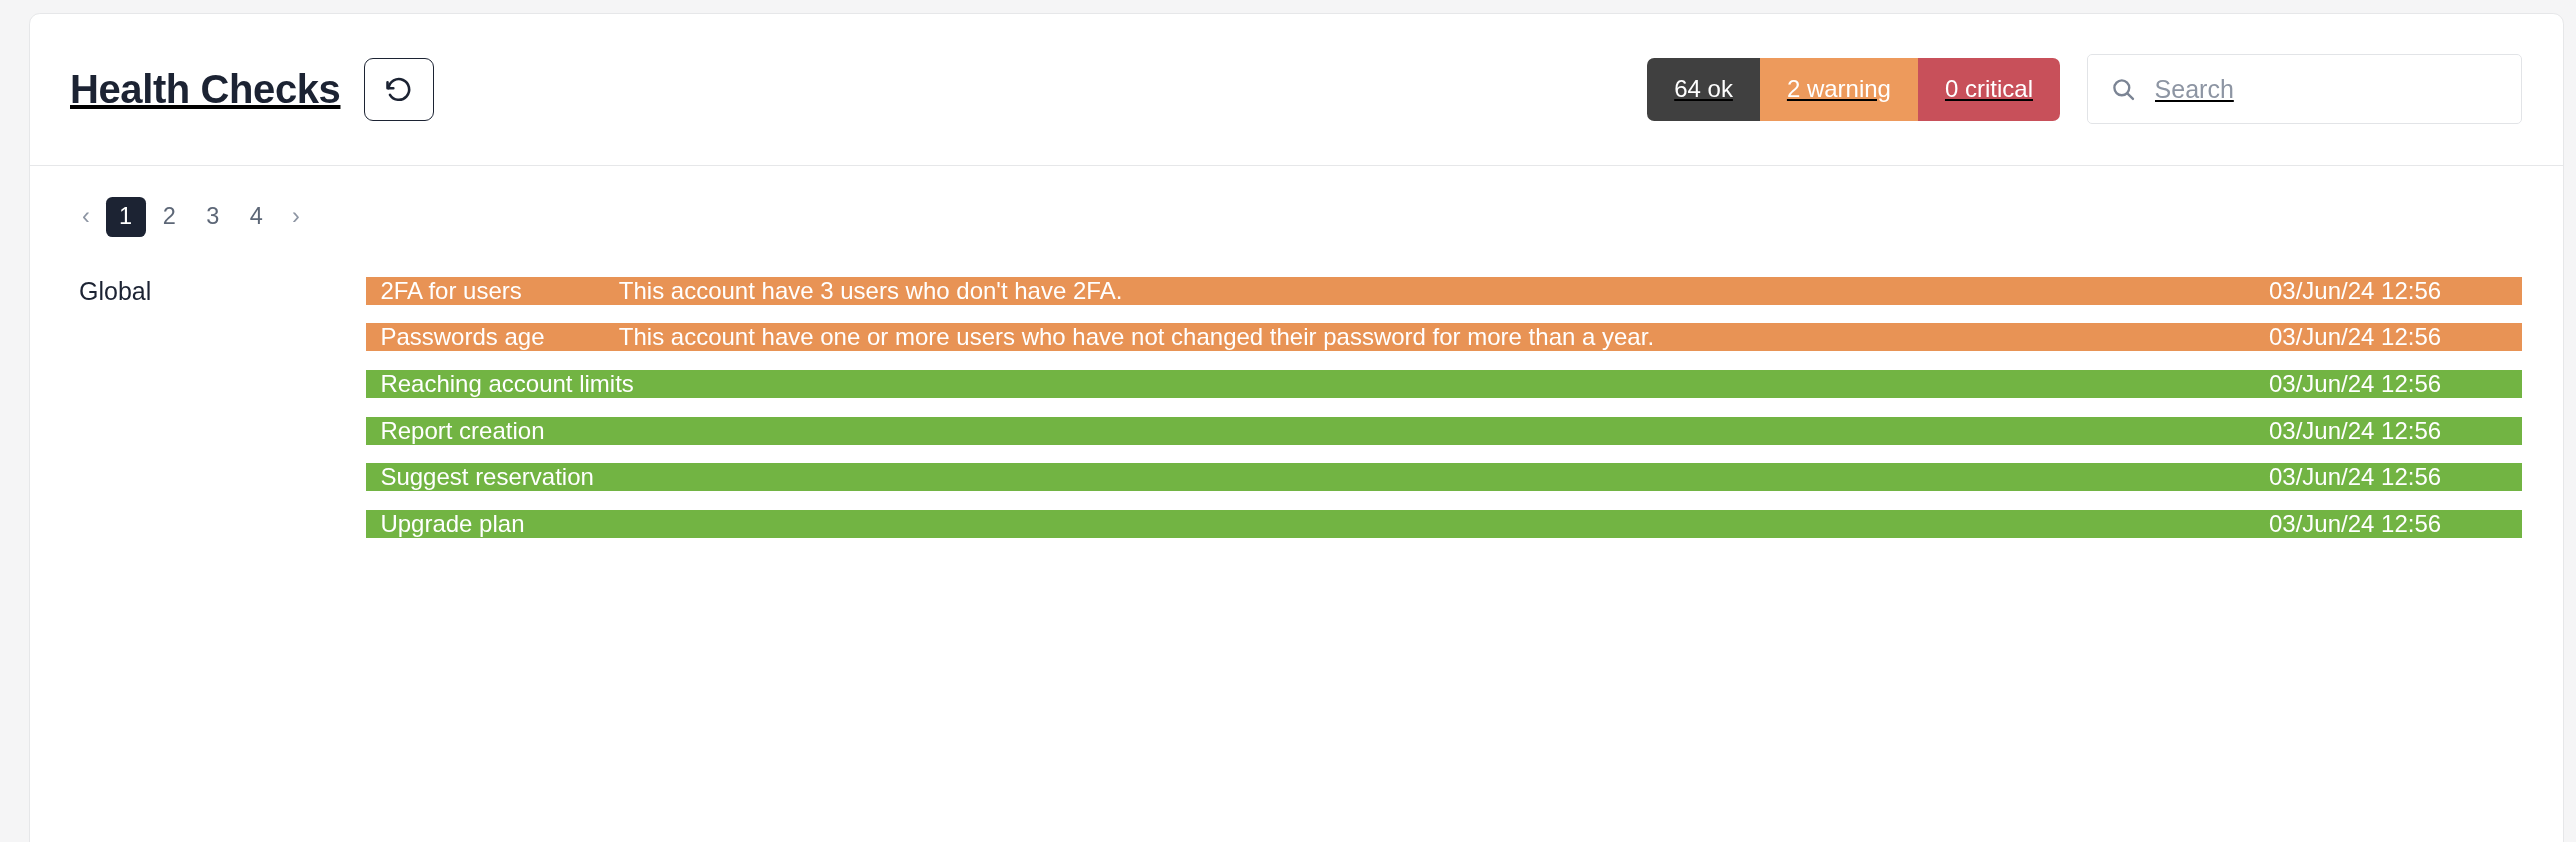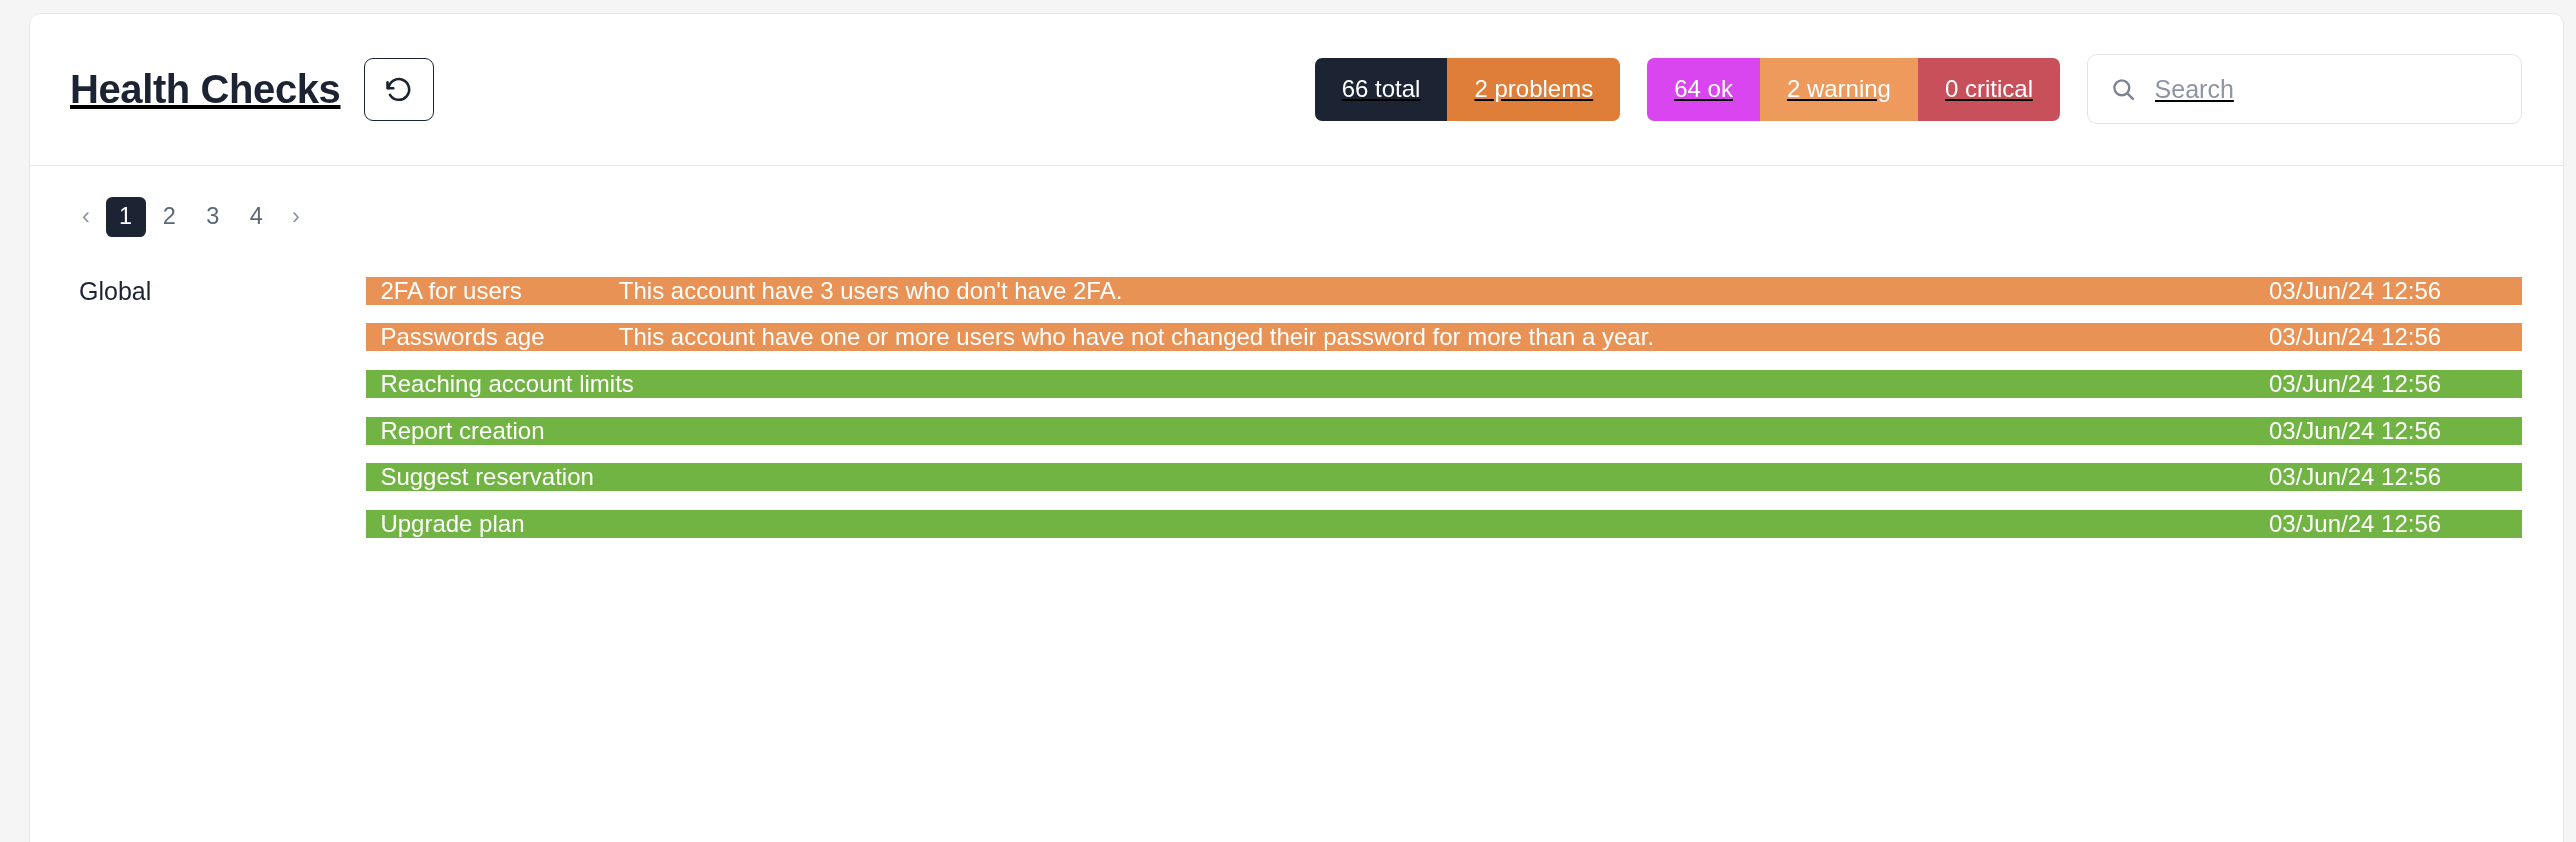--- a/index.html
+++ b/index.html
@@ -90,21 +90,21 @@
     color: #ffffff;
     white-space: nowrap;
     cursor: pointer;
   }
 
   .search-wrap {
     position: relative;
     width: 435px;
     height: 70px;
     border: 0.9px solid #e2e4e7;
-    border-radius: 10px;
+    border-radius: 5px;
     background: #ffffff;
     display: flex;
     align-items: center;
     padding: 0 20px 0 21.6px;
     gap: 18px;
   }
   .search-wrap svg { flex: 0 0 auto; display: block; }
   .search-input {
     border: none;
     outline: none;
@@ -234,27 +234,23 @@
             <svg width="31" height="31" viewBox="0 0 24 24" fill="none" stroke="#1c2333" stroke-width="2" stroke-linecap="round" stroke-linejoin="round">
               <path d="M3.5 6.5 L3.5 11 L8 11"></path>
               <path d="M4.3 11a8 8 0 1 1 1.1 5.1"></path>
             </svg>
           </span>
         </div>
       </div>
 
       <div class="header-spacer"></div>
 
+
       <div class="badge-group">
-        <div class="badge" style="background:#1c2333">66 total</div>
-        <div class="badge" style="background:#de7e38">2 problems</div>
-      </div>
-
-      <div class="badge-group">
-        <div class="badge" style="background:#d946ef">64 ok</div>
+        <div class="badge" style="background:#404040">64 ok</div>
         <div class="badge" style="background:#ed9a5c">2 warning</div>
         <div class="badge" style="background:#c8505a">0 critical</div>
       </div>
 
       <div class="search-wrap">
         <span>
           <svg width="27" height="27" viewBox="0 0 24 24" fill="none" stroke="#7b8494" stroke-width="2.1" stroke-linecap="round">
             <circle cx="10.5" cy="10.5" r="6.6"></circle>
             <line x1="15.4" y1="15.4" x2="20.4" y2="20.4"></line>
           </svg>

